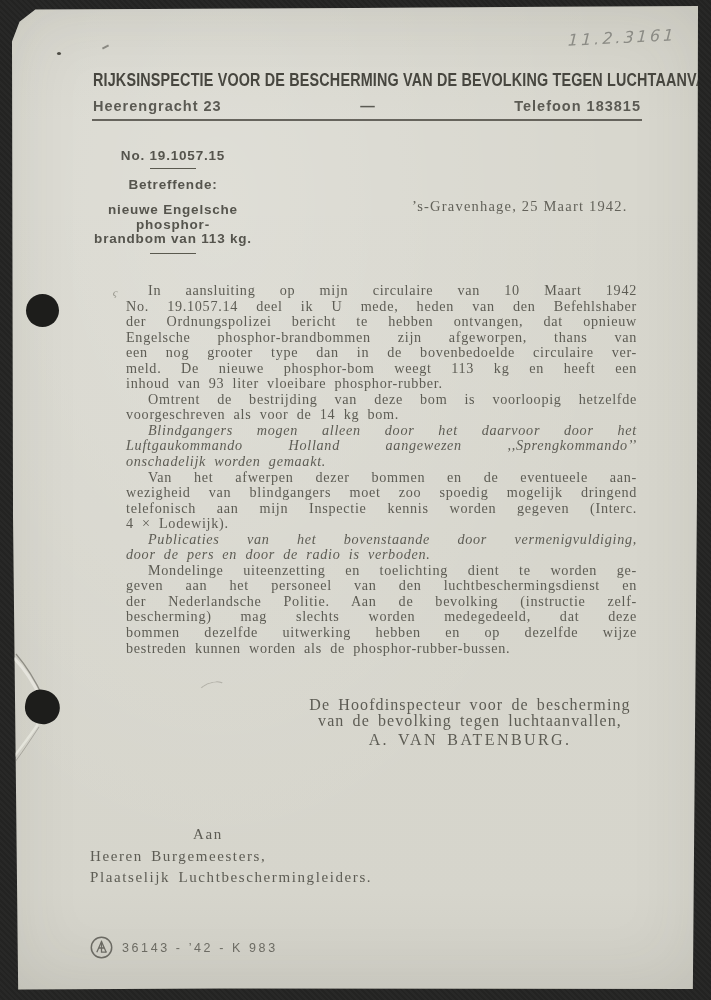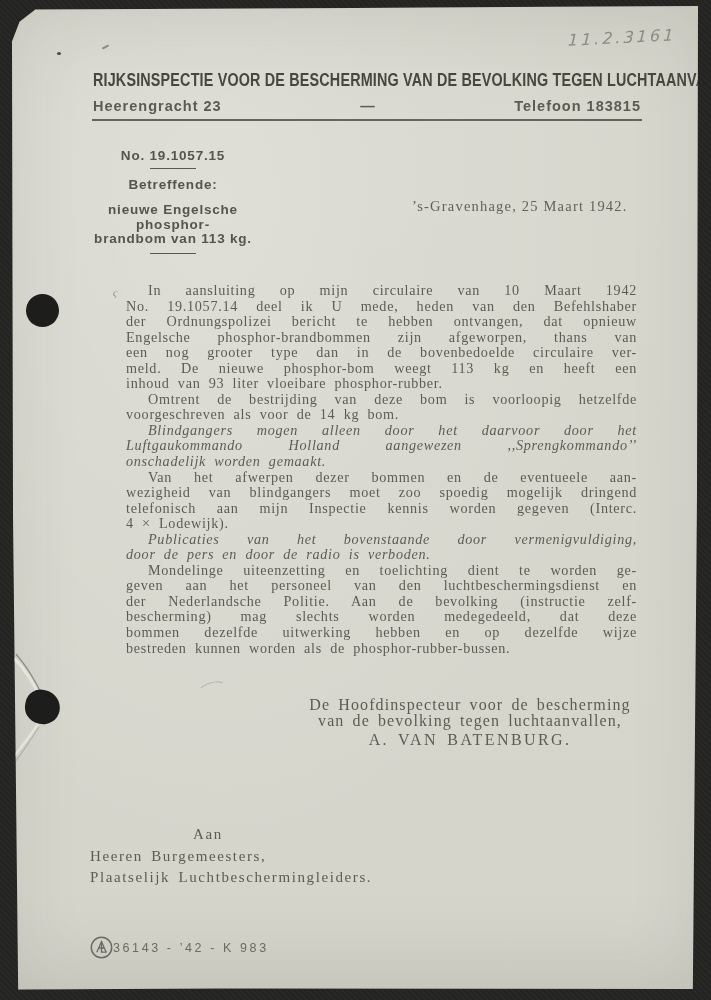--- a/index.html
+++ b/index.html
@@ -66,21 +66,21 @@
   }
   .sig .name{margin-top:3px;letter-spacing:2.4px;}
   
   .addr{
     position:absolute;left:78px;top:818px;width:330px;
     font-size:15px;letter-spacing:1.6px;color:#5d5c54;line-height:21.5px;word-spacing:3px;
   }
   .addr .aan{text-indent:103px;}
   
   .footer{
-    position:absolute;left:78px;top:930px;display:flex;align-items:center;
+    position:absolute;left:78px;top:930px;display:flex;align-items:center;gap:9px;
     font-family:"Liberation Sans", sans-serif;font-size:12.5px;letter-spacing:2.6px;color:#6c6b63;
   }
   
   .pencil{
     position:absolute;left:556px;top:22px;
     font-family:"DejaVu Sans", sans-serif;font-style:italic;font-size:16px;
     color:#8b8b85;letter-spacing:3px;transform:rotate(-3deg) skewX(-6deg);
   }
   .tick{position:absolute;left:90px;top:40px;width:7px;border-bottom:2px solid #77766f;transform:rotate(-28deg);opacity:0.8;}
   .speck{position:absolute;width:4px;height:3px;background:#4c4b44;border-radius:50%;}

